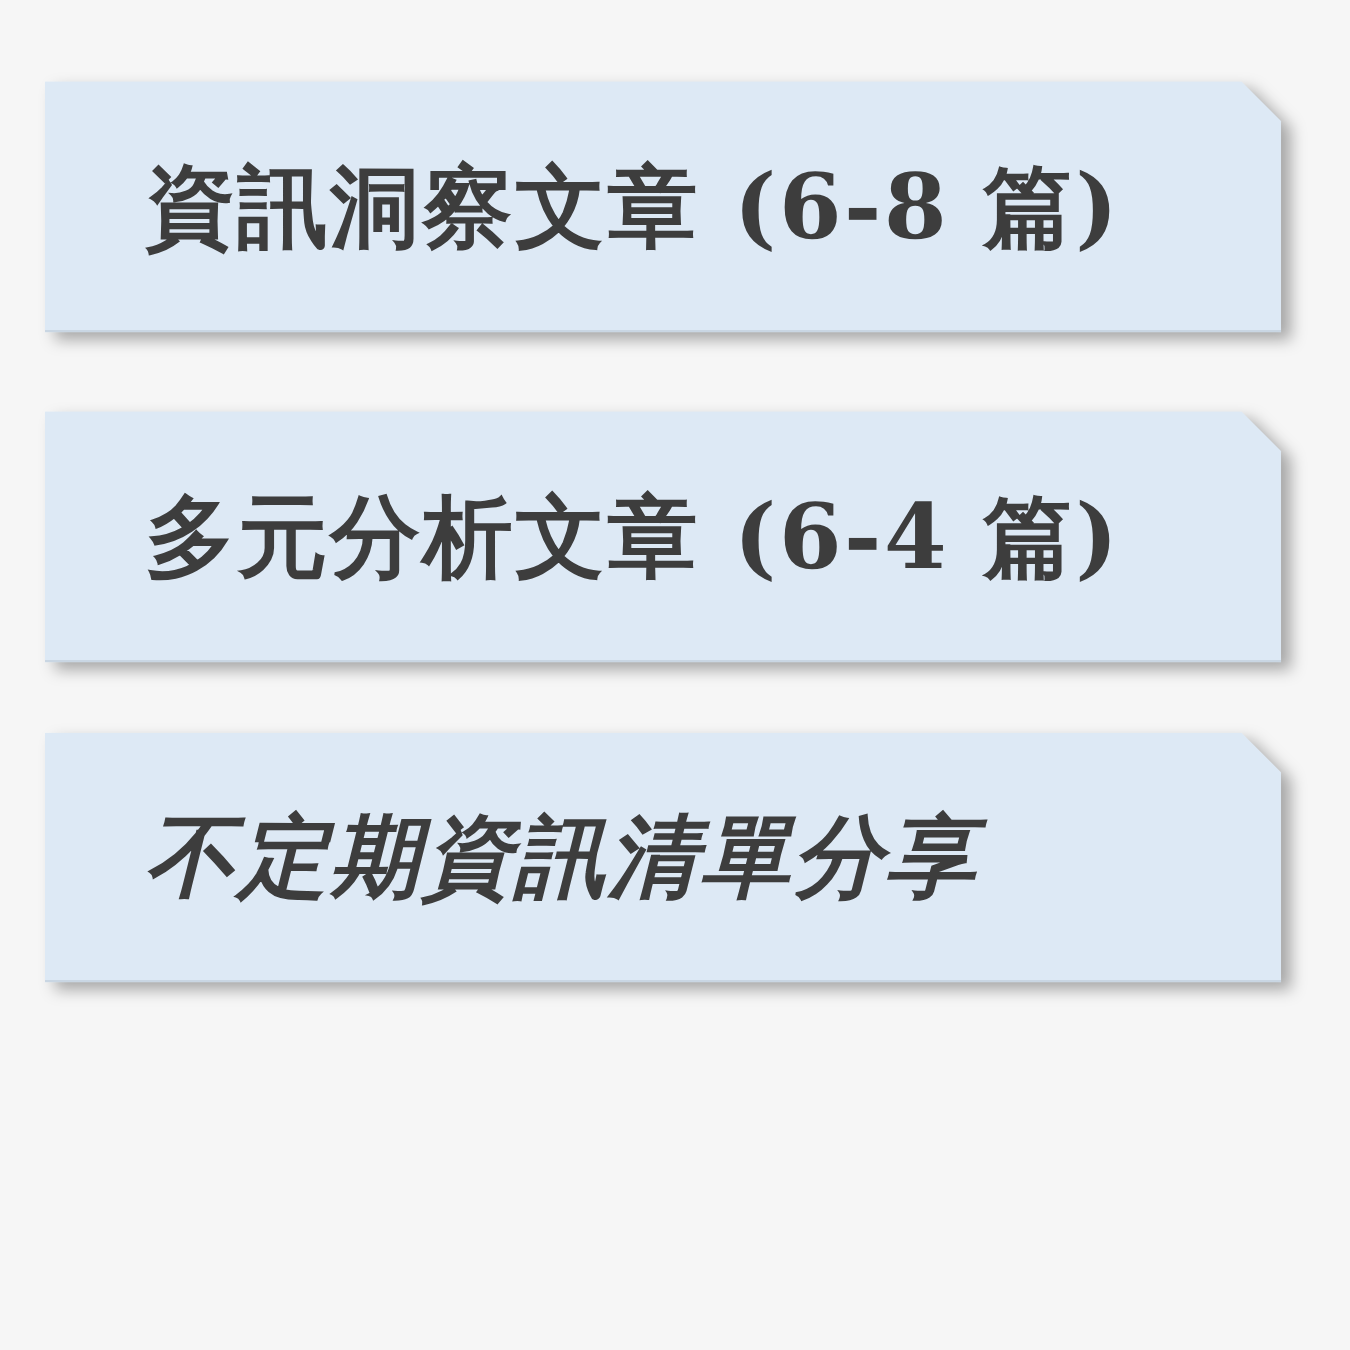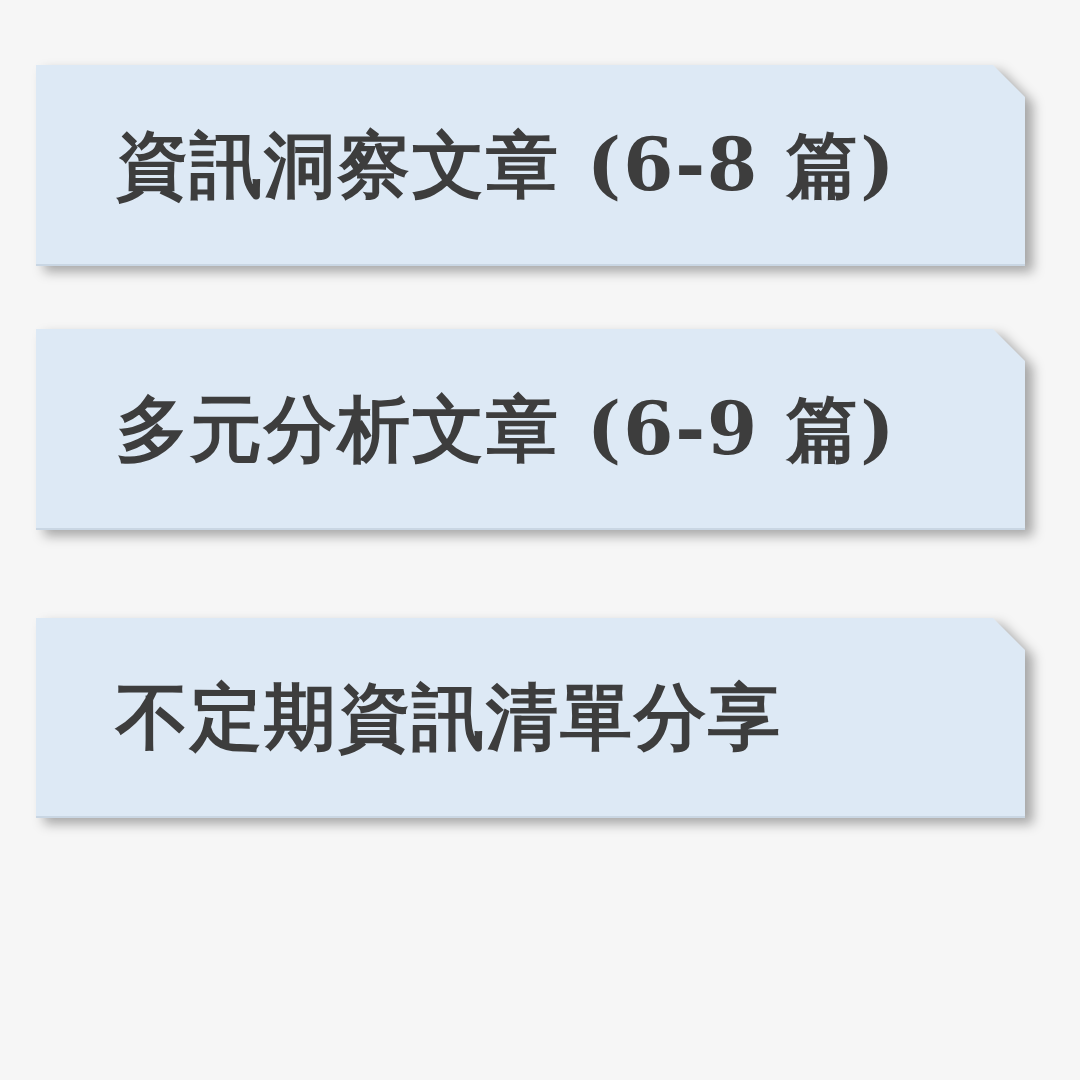--- a/index.html
+++ b/index.html
@@ -49,24 +49,24 @@
 <div class="wrap">
 
   <div class="card-shadow" style="top:65px;height:201px;">
     <div class="card">
       <span class="card-label">資訊洞察文章 (6-8 篇)</span>
     </div>
   </div>
 
   <div class="card-shadow" style="top:329px;height:201px;">
     <div class="card">
-      <span class="card-label">多元分析文章 (6-9 篇)</span>
+      <span class="card-label">多元分析文章 (6-4 篇)</span>
     </div>
   </div>
 
-  <div class="card-shadow" style="top:618px;height:200px;">
+  <div class="card-shadow" style="top:586px;height:200px;font-style:italic;">
     <div class="card">
       <span class="card-label">不定期資訊清單分享</span>
     </div>
   </div>
 
 
 </div>
 
 </body></html>

